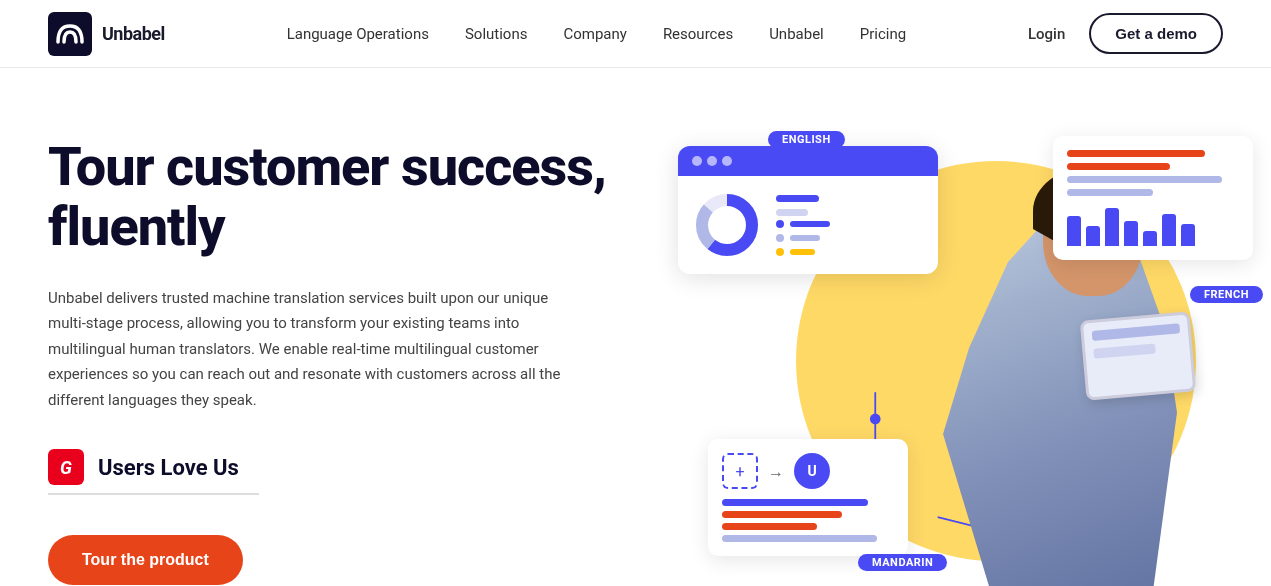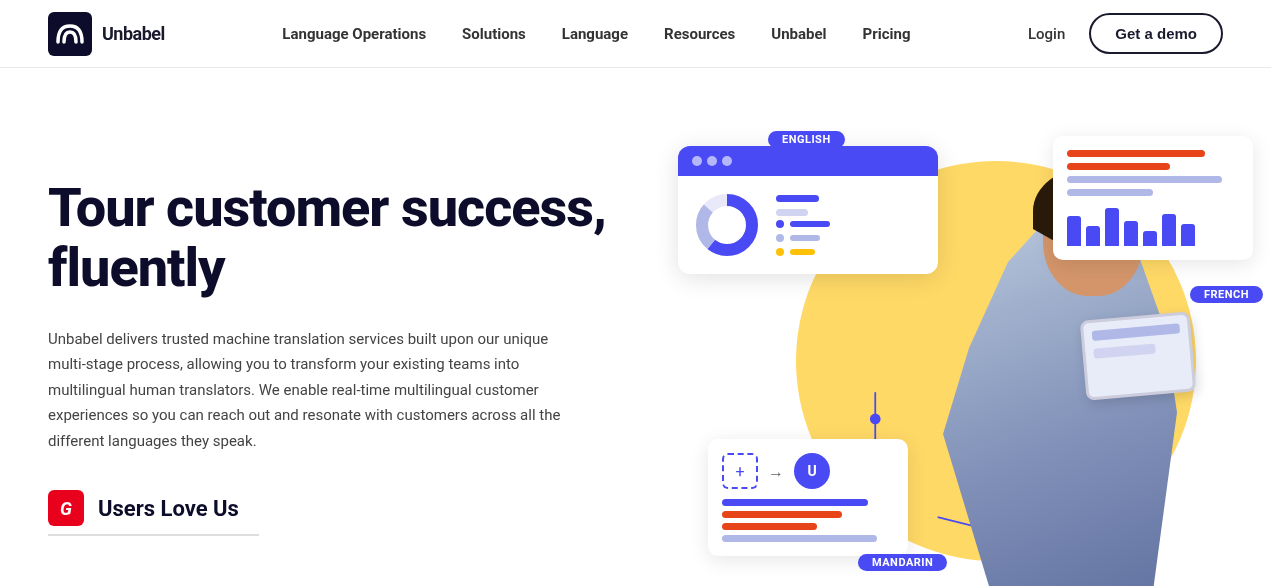--- a/index.html
+++ b/index.html
@@ -37,21 +37,21 @@
     .nav-links {
       display: flex;
       align-items: center;
       gap: 36px;
       list-style: none;
     }
     .nav-links li a {
       text-decoration: none;
       color: #333;
       font-size: 15px;
-      font-weight: 700;
+      font-weight: 400;
     }
     .nav-actions {
       display: flex;
       align-items: center;
       gap: 24px;
     }
     .nav-login {
       font-size: 15px;
       font-weight: 500;
       color: #333;
@@ -309,21 +309,21 @@
       <rect width="44" height="44" rx="6" fill="#0d0d2b"></rect>
       <path d="M10 30 Q10 14 22 14 Q34 14 34 30" stroke="white" stroke-width="3.5" fill="none" stroke-linecap="round"></path>
       <path d="M16 30 Q16 20 22 20 Q28 20 28 30" stroke="white" stroke-width="3.5" fill="none" stroke-linecap="round"></path>
     </svg>
     <span class="nav-logo-text">Unbabel</span>
   </a>
 
   <ul class="nav-links">
     <li><a href="#">Language Operations</a></li>
     <li><a href="#">Solutions</a></li>
-    <li><a href="#">Language</a></li>
+    <li><a href="#">Company</a></li>
     <li><a href="#">Resources</a></li>
     <li><a href="#">Unbabel</a></li>
     <li><a href="#">Pricing</a></li>
   </ul>
 
   <div class="nav-actions">
     <a class="nav-login" href="#">Login</a>
     <button class="nav-demo-btn">Get a demo</button>
   </div>
 </nav>
@@ -334,20 +334,23 @@
     <h1 class="hero-title">Tour customer success, fluently</h1>
     <p class="hero-desc">Unbabel delivers trusted machine translation services built upon our unique multi-stage process, allowing you to transform your existing teams into multilingual human translators. We enable real-time multilingual customer experiences so you can reach out and resonate with customers across all the different languages they speak.</p>
 
     <div class="hero-badge-row">
       <div class="hero-badge-icon">
         <span>G</span>
       </div>
       <span class="hero-badge-text">Users Love Us</span>
     </div>
 
+    <div class="hero-cta">
+      <button class="cta-btn">Tour the product</button>
+    </div>
   </div>
 
   <div class="hero-right">
 
     <div class="bg-circle"></div>
 
     <svg class="connector-svg" viewBox="0 0 600 490">
 
       <line x1="210" y1="40" x2="210" y2="80" stroke="#4a4af4" stroke-width="2"></line>
 

